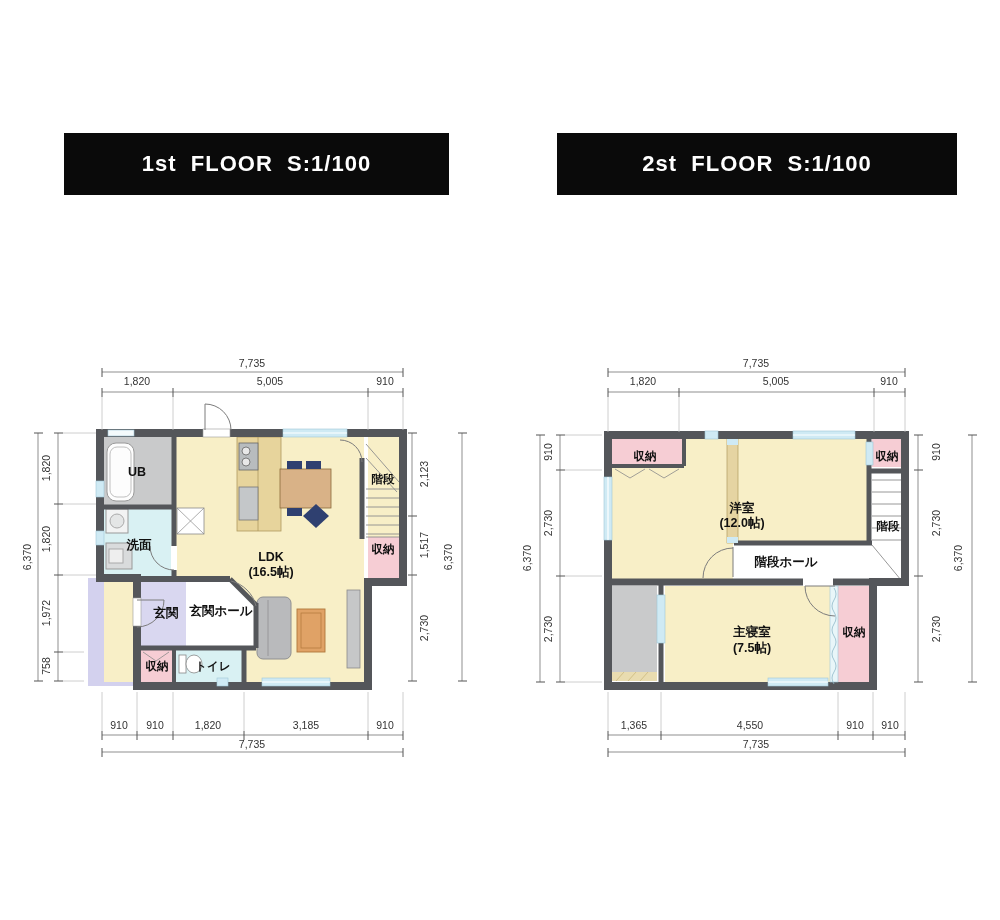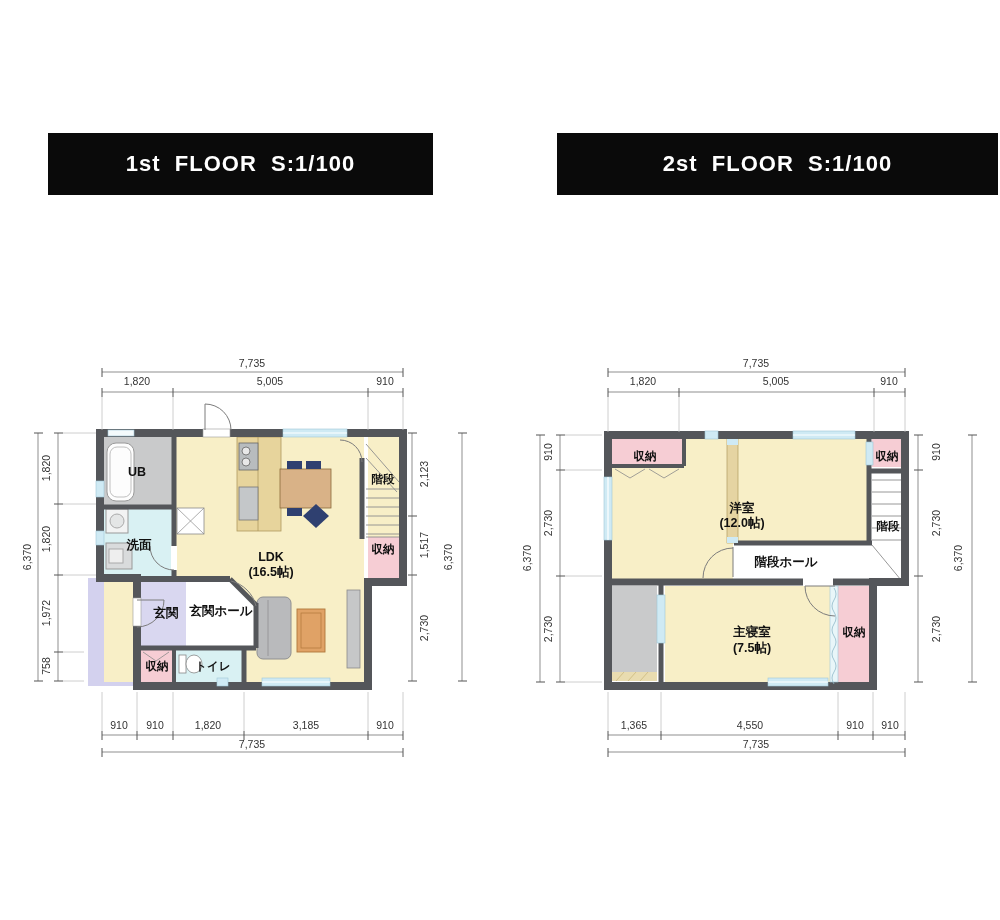--- a/index.html
+++ b/index.html
@@ -1,21 +1,21 @@
 <!DOCTYPE html>
 <html><head>
 <meta charset="utf-8">
 <style>
   html,body{margin:0;padding:0;background:#ffffff;}
   .page{position:relative;width:1000px;height:920px;background:#ffffff;overflow:hidden;
         font-family:"Liberation Sans","DejaVu Sans",sans-serif;}
   .title-bar{position:absolute;background:#0a0a0a;color:#ffffff;display:flex;align-items:center;
         justify-content:center;font-weight:bold;font-size:22px;letter-spacing:1px;white-space:pre;}
-  #f1-title{left:48px;top:133px;width:385px;height:62px;}
-  #f2-title{left:557px;top:133px;width:441px;height:62px;}
+  #f1-title{left:64px;top:133px;width:385px;height:62px;}
+  #f2-title{left:557px;top:133px;width:400px;height:62px;}
   svg{position:absolute;left:0;top:0;}
   text{font-family:"Liberation Sans","DejaVu Sans",sans-serif;}
   .dim{font-size:10.5px;fill:#333;text-anchor:middle;}
   .room{font-size:12.5px;font-weight:bold;fill:#111;text-anchor:middle;}
   .rooms{font-size:11.5px;font-weight:bold;fill:#111;text-anchor:middle;}
   .dimline{stroke:#8f8f8f;stroke-width:1;}
   .tick{stroke:#555;stroke-width:1;}
   .wit{stroke:#bdbdbd;stroke-width:0.75;}
   .wall{stroke:#54565a;fill:none;}
   .arc{stroke:#7c7c7c;stroke-width:1;fill:none;}

